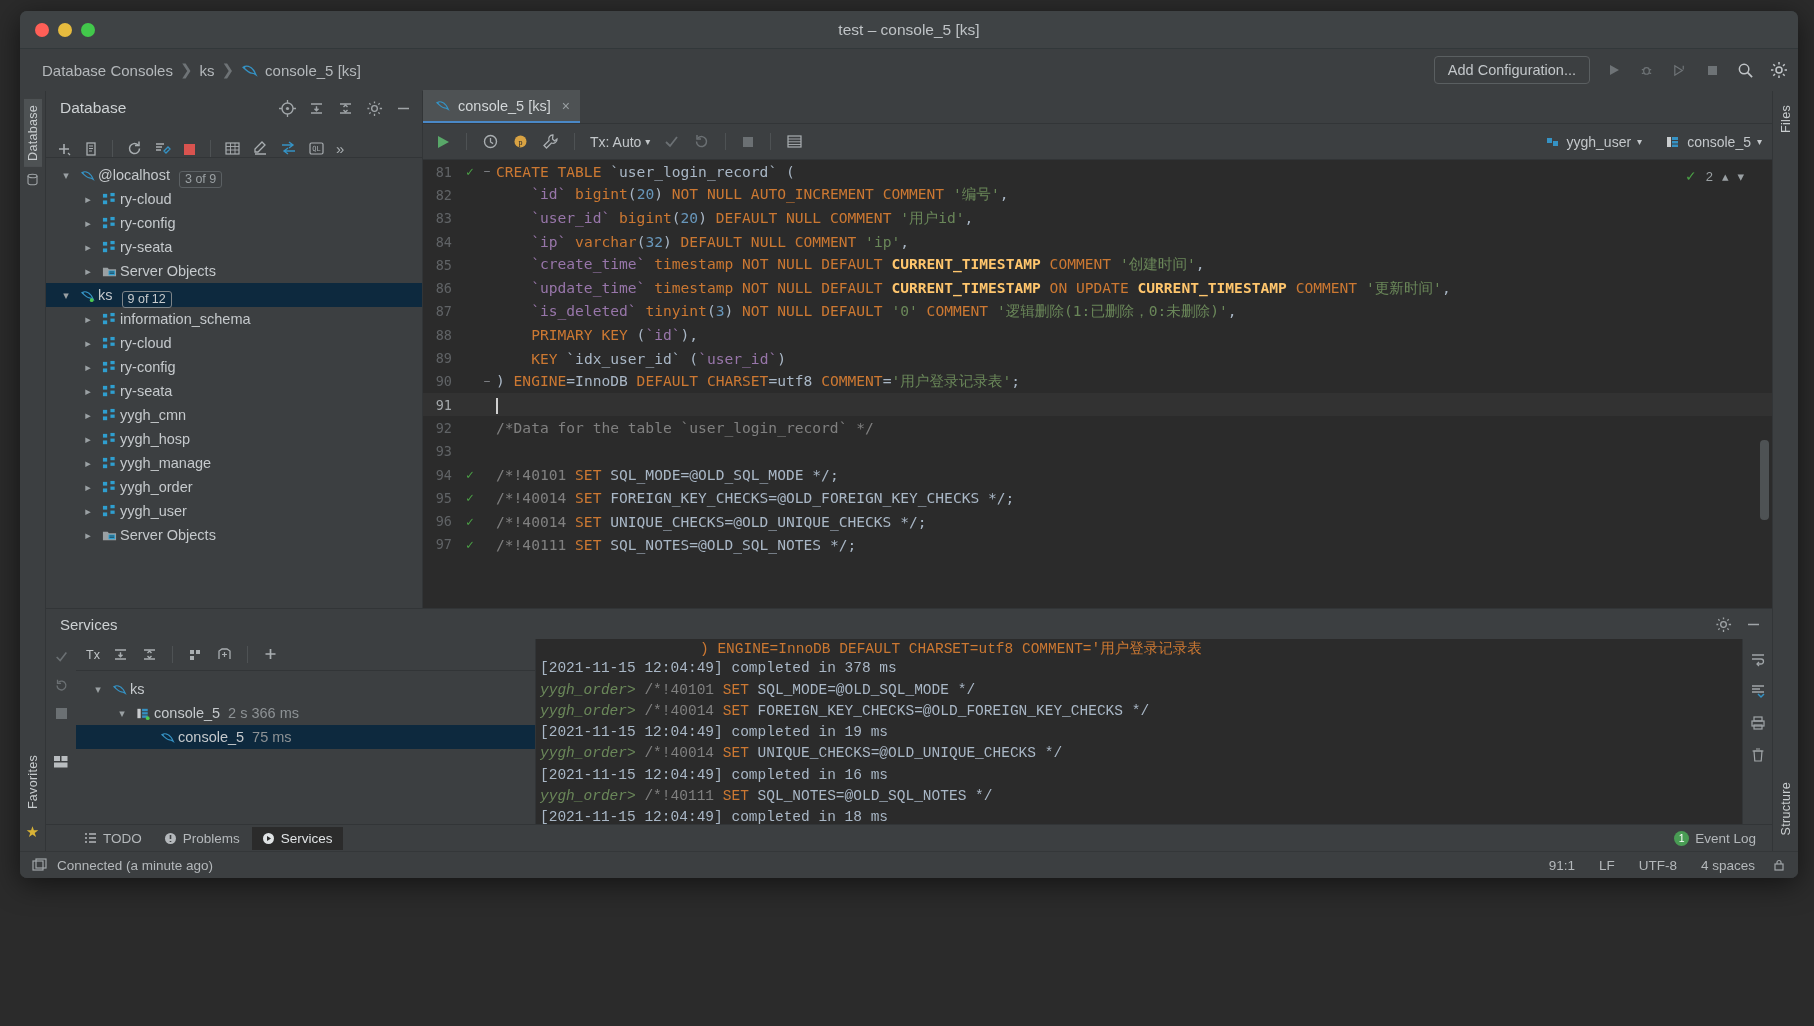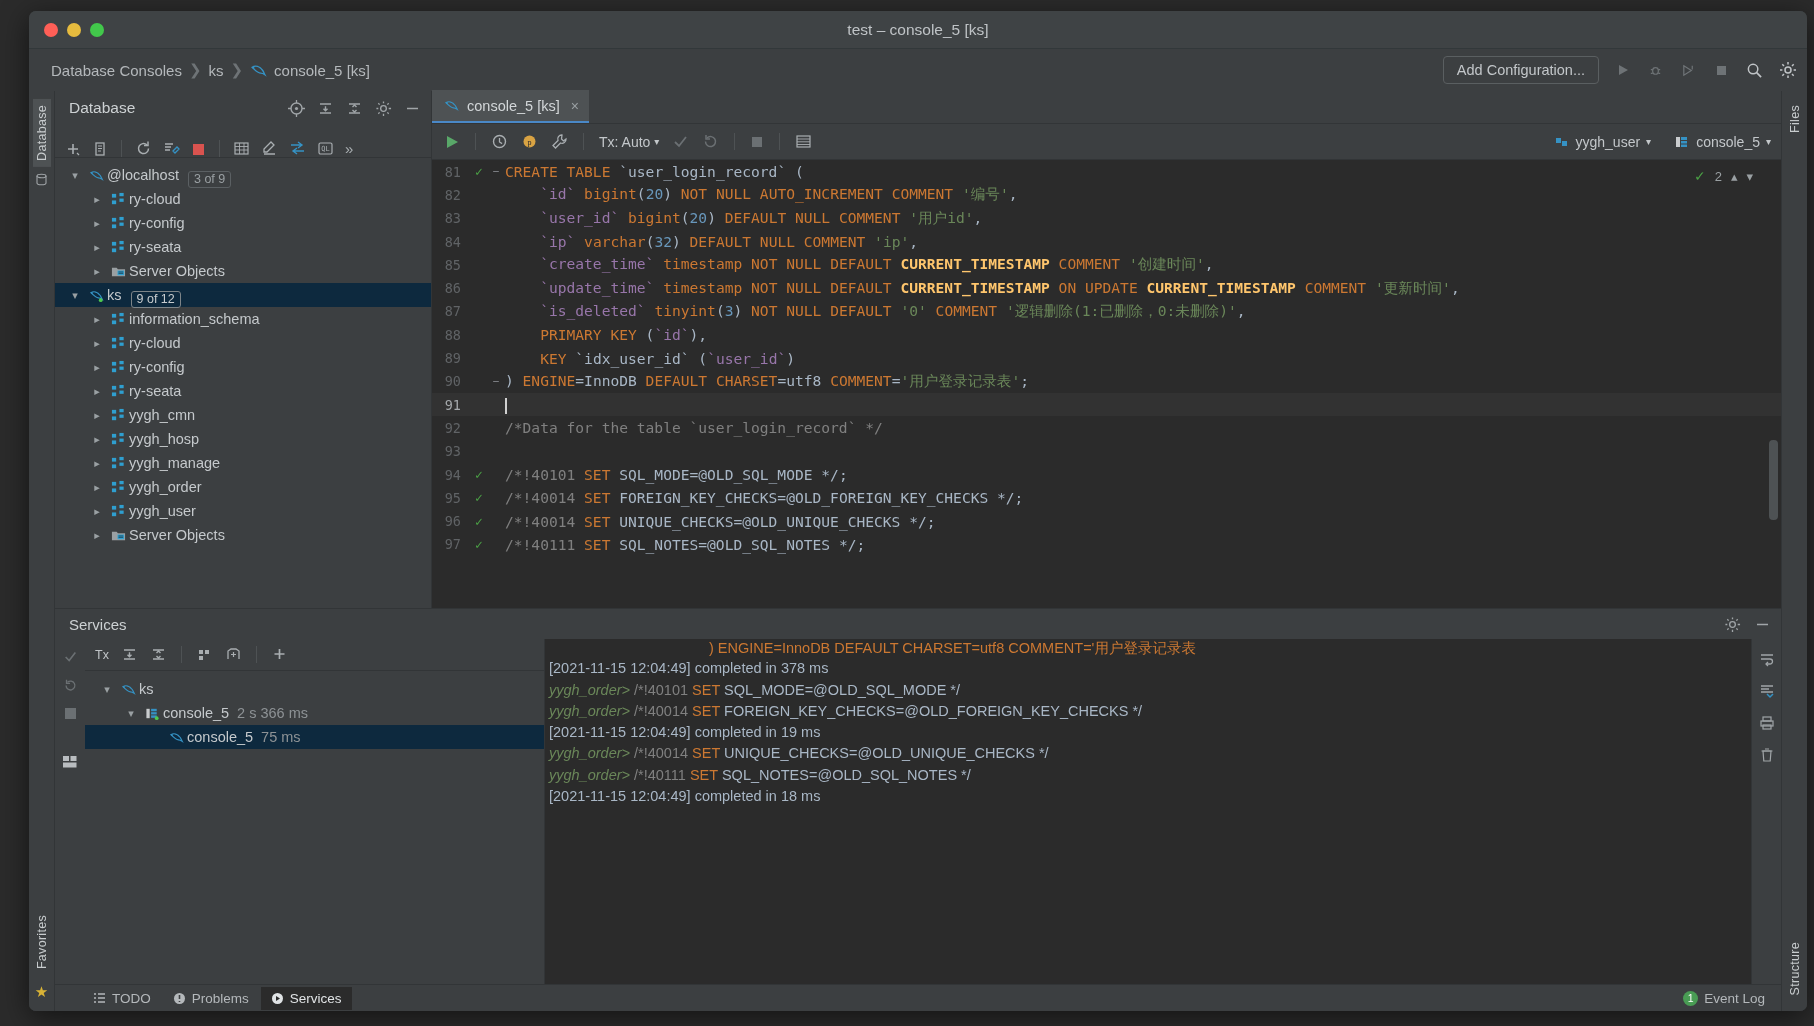--- a/index.html
+++ b/index.html
@@ -1,18 +1,18 @@
 <!DOCTYPE html>
 <html><head>
 <meta charset="utf-8">
 <style>
   * { box-sizing: border-box; margin:0; padding:0; }
   html,body { width:1814px; height:1026px; overflow:hidden; background:#2b2b2b;
     font-family:"Liberation Sans", sans-serif; }
-  .frame { position:absolute; left:29px; top:11px; width:1778px; height:1000px;
+  .frame { position:absolute; left:20px; top:11px; width:1778px; height:867px;
     background:#3c3f41; border-radius:7px; overflow:hidden;
     box-shadow:0 6px 28px rgba(0,0,0,.55); display:flex; flex-direction:column; }
 
   
   .titlebar { height:38px; background:#3f4345; position:relative; flex:0 0 auto;
     border-bottom:1px solid #32383a; }
   .traffic { position:absolute; left:15px; top:12px; display:flex; gap:9px; }
   .tl { width:14px; height:14px; border-radius:50%; }
   .tl.r{background:#ff5f57;} .tl.y{background:#e6bb3e;} .tl.g{background:#42c84b;}
   .title-text { line-height:38px; text-align:center; color:#bfc3c6; font-size:15.5px; }
@@ -116,21 +116,21 @@
     align-items:center; gap:14px; padding-top:10px; color:#a0a5a8; font-size:12px; }
   .svc-tree { width:460px; background:#3c3f41; border-right:1px solid #323537;
     display:flex; flex-direction:column; }
   .svc-tb { height:32px; display:flex; align-items:center; gap:12px; padding:0 8px 0 10px;
     color:#a9aeb1; border-bottom:1px solid #323537; }
   .svc-rows { flex:1; padding-top:6px; font-size:14.5px; }
   .srow { height:24px; display:flex; align-items:center; color:#c5c9cc; }
   .srow.sel { background:#0d293e; }
   .sdim { color:#8d9295; margin-left:8px; }
   .console { flex:1; background:#2b2b2b; overflow:hidden; position:relative;
-    font-family:Liberation Sans, sans-serif; font-size:14.5px; padding:4px 0 0 4px; }
+    font-family:Liberation Mono, monospace; font-size:14.5px; padding:4px 0 0 4px; }
   .cline { height:21.3px; white-space:pre; color:#bbbbbb; }
   .cdb { color:#6a8759; font-style:italic; }
   .svc-rightcol { width:30px; background:#3c3f41; border-left:1px solid #323537;
     display:flex; flex-direction:column; align-items:center; gap:16px; padding-top:12px;
     color:#a0a5a8; }
 
   
   .toolbar-bottom { height:27px; background:#3c3f41; display:flex; align-items:center;
     gap:2px; padding-left:28px; border-top:1px solid #323537; flex:0 0 auto; }
   .tw { display:flex; align-items:center; gap:6px; color:#b4b8bb; font-size:13.5px;
@@ -766,20 +766,21 @@
                 </div>
               </div>
           </div>
           <div class="console" id="console-out">
               <div class="cline" style="margin-top: -4px; overflow: hidden; padding-left: 160px;"><span class="k">) ENGINE=InnoDB DEFAULT CHARSET=utf8 COMMENT='用户登录记录表</span></div>
               <div class="cline"><span class="pl">[2021-11-15 12:04:49] completed in 378 ms</span></div>
               <div class="cline"><span class="cdb">yygh_order&gt;</span><span class="cmt"> /*!40101 </span><span class="k">SET</span><span class="pl"> SQL_MODE=@OLD_SQL_MODE */</span></div>
               <div class="cline"><span class="cdb">yygh_order&gt;</span><span class="cmt"> /*!40014 </span><span class="k">SET</span><span class="pl"> FOREIGN_KEY_CHECKS=@OLD_FOREIGN_KEY_CHECKS */</span></div>
               <div class="cline"><span class="pl">[2021-11-15 12:04:49] completed in 19 ms</span></div>
               <div class="cline"><span class="cdb">yygh_order&gt;</span><span class="cmt"> /*!40014 </span><span class="k">SET</span><span class="pl"> UNIQUE_CHECKS=@OLD_UNIQUE_CHECKS */</span></div>
+              <div class="cline"><span class="pl">[2021-11-15 12:04:49] completed in 16 ms</span></div>
               <div class="cline"><span class="cdb">yygh_order&gt;</span><span class="cmt"> /*!40111 </span><span class="k">SET</span><span class="pl"> SQL_NOTES=@OLD_SQL_NOTES */</span></div>
               <div class="cline"><span class="pl">[2021-11-15 12:04:49] completed in 18 ms</span></div>
             </div>
           <div class="svc-rightcol">
             <span>
                 <svg width="16" height="16" viewBox="0 0 16 16">
                   <path d="M2 4h12M2 8h9a2.5 2.5 0 0 1 0 5H7" fill="none" stroke="#a0a5a8" stroke-width="1.3"></path>
                   <path d="M9 11l-2 2 2 2" fill="none" stroke="#a0a5a8" stroke-width="1.3"></path>
                 </svg>
               </span>
@@ -842,13 +843,33 @@
     </div>
 
     <div class="rightstripe">
       <div class="vtab">Files</div>
       <div class="bot" style="margin-top:auto;padding-bottom:10px;">
         <div class="vtab">Structure</div>
       </div>
     </div>
   </div>
 
+  <div class="statusbar">
+    <span>
+      <svg width="15" height="15" viewBox="0 0 15 15">
+          <rect x="1" y="3" width="10" height="9" fill="none" stroke="#a0a5a8" stroke-width="1.2"></rect>
+          <rect x="4" y="1" width="10" height="9" fill="none" stroke="#a0a5a8" stroke-width="1.2"></rect>
+        </svg>
+    </span>
+    <span>Connected (a minute ago)</span>
+    <span class="sb-space"></span>
+    <span class="sb-item">91:1</span>
+    <span class="sb-item">LF</span>
+    <span class="sb-item">UTF-8</span>
+    <span class="sb-item">4 spaces</span>
+    <span>
+      <svg width="14" height="14" viewBox="0 0 14 14">
+          <rect x="3" y="6" width="8" height="6" fill="none" stroke="#a0a5a8" stroke-width="1.2"></rect>
+          <path d="M5 6V4.5a2 2 0 0 1 4 0V6" fill="none" stroke="#a0a5a8" stroke-width="1.2"></path>
+        </svg>
+    </span>
+  </div>
 </div>
 
 </body></html>

